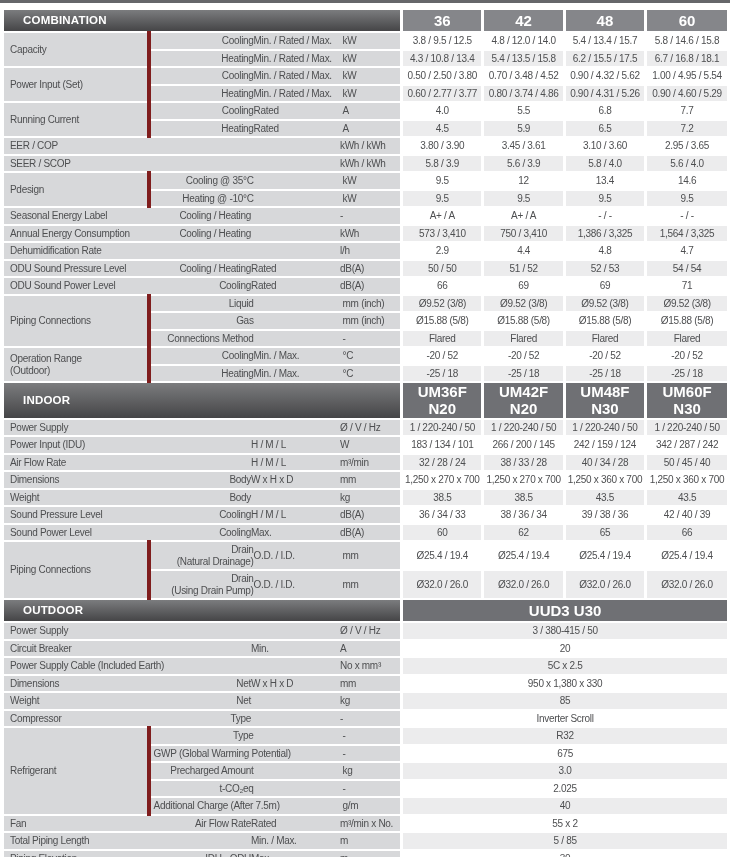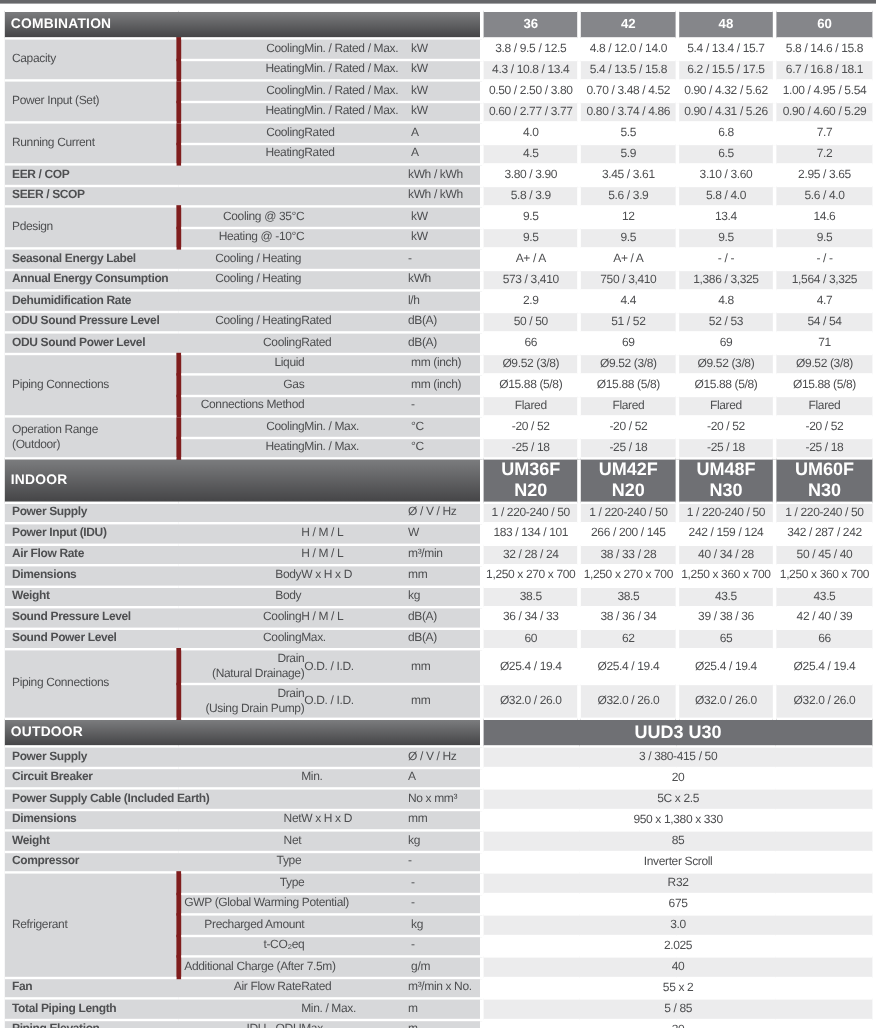--- a/index.html
+++ b/index.html
@@ -17,35 +17,35 @@
     border-collapse:collapse;table-layout:fixed;width:723px;
     margin-left:4px;border-bottom:2px solid var(--tbl-bottom);
   }
   col.c-main{width:144px;} col.c-rest{width:252px;} col.c-val{width:81px;}
   tr{height:17.5px;} tr.tall{height:29px;} tr.sechead{height:23px;}
   td{padding:0;vertical-align:middle;border:0;border-top:2px solid #fff;
      font-size:10px;letter-spacing:-0.25px;line-height:1.15;}
   
   td.sec-title{
     background:linear-gradient(180deg,var(--sec-top) 0%,var(--sec-bot) 100%);
-    color:#fff;font-weight:bold;font-size:11.5px;letter-spacing:0.2px;padding-left:5px;
+    color:#fff;font-weight:bold;font-size:11.5px;letter-spacing:0.2px;padding-left:19px;
   }
   td.colhead{
-    background:var(--colhead);color:#fff;font-weight:bold;font-size:11px;
+    background:var(--colhead);color:#fff;font-weight:bold;font-size:15px;
     text-align:center;border-left:3px solid #fff;letter-spacing:0;
   }
   td.colhead.model{background:var(--modelhead);font-size:15px;}
   
   td.main,td.rest{background:var(--labelbg);}
   td.main{padding-left:6px;border-right:4px solid #7f1d1d;}
   td.main.standalone{border-right:0;}
   td.rest{padding-left:3px;}
   .sp{display:inline-block;vertical-align:middle;white-space:pre;
       font-size:10px;letter-spacing:-0.3px;color:var(--text);}
-  .sp.lbl{width:141px;font-weight:bold;}
+  .sp.lbl{width:141px;}
   .sp.sub{width:100px;text-align:right;}
   .sp.cond{width:89px;}
   .sp.unit{width:50px;}
   .lbltext{white-space:pre;font-size:10px;letter-spacing:-0.3px;}
   
   td.val{
     background:#fff;border-left:3px solid #fff;text-align:center;
     white-space:pre;font-size:10px;letter-spacing:-0.3px;
   }
   tr.shade td.val{background:var(--shade);}

